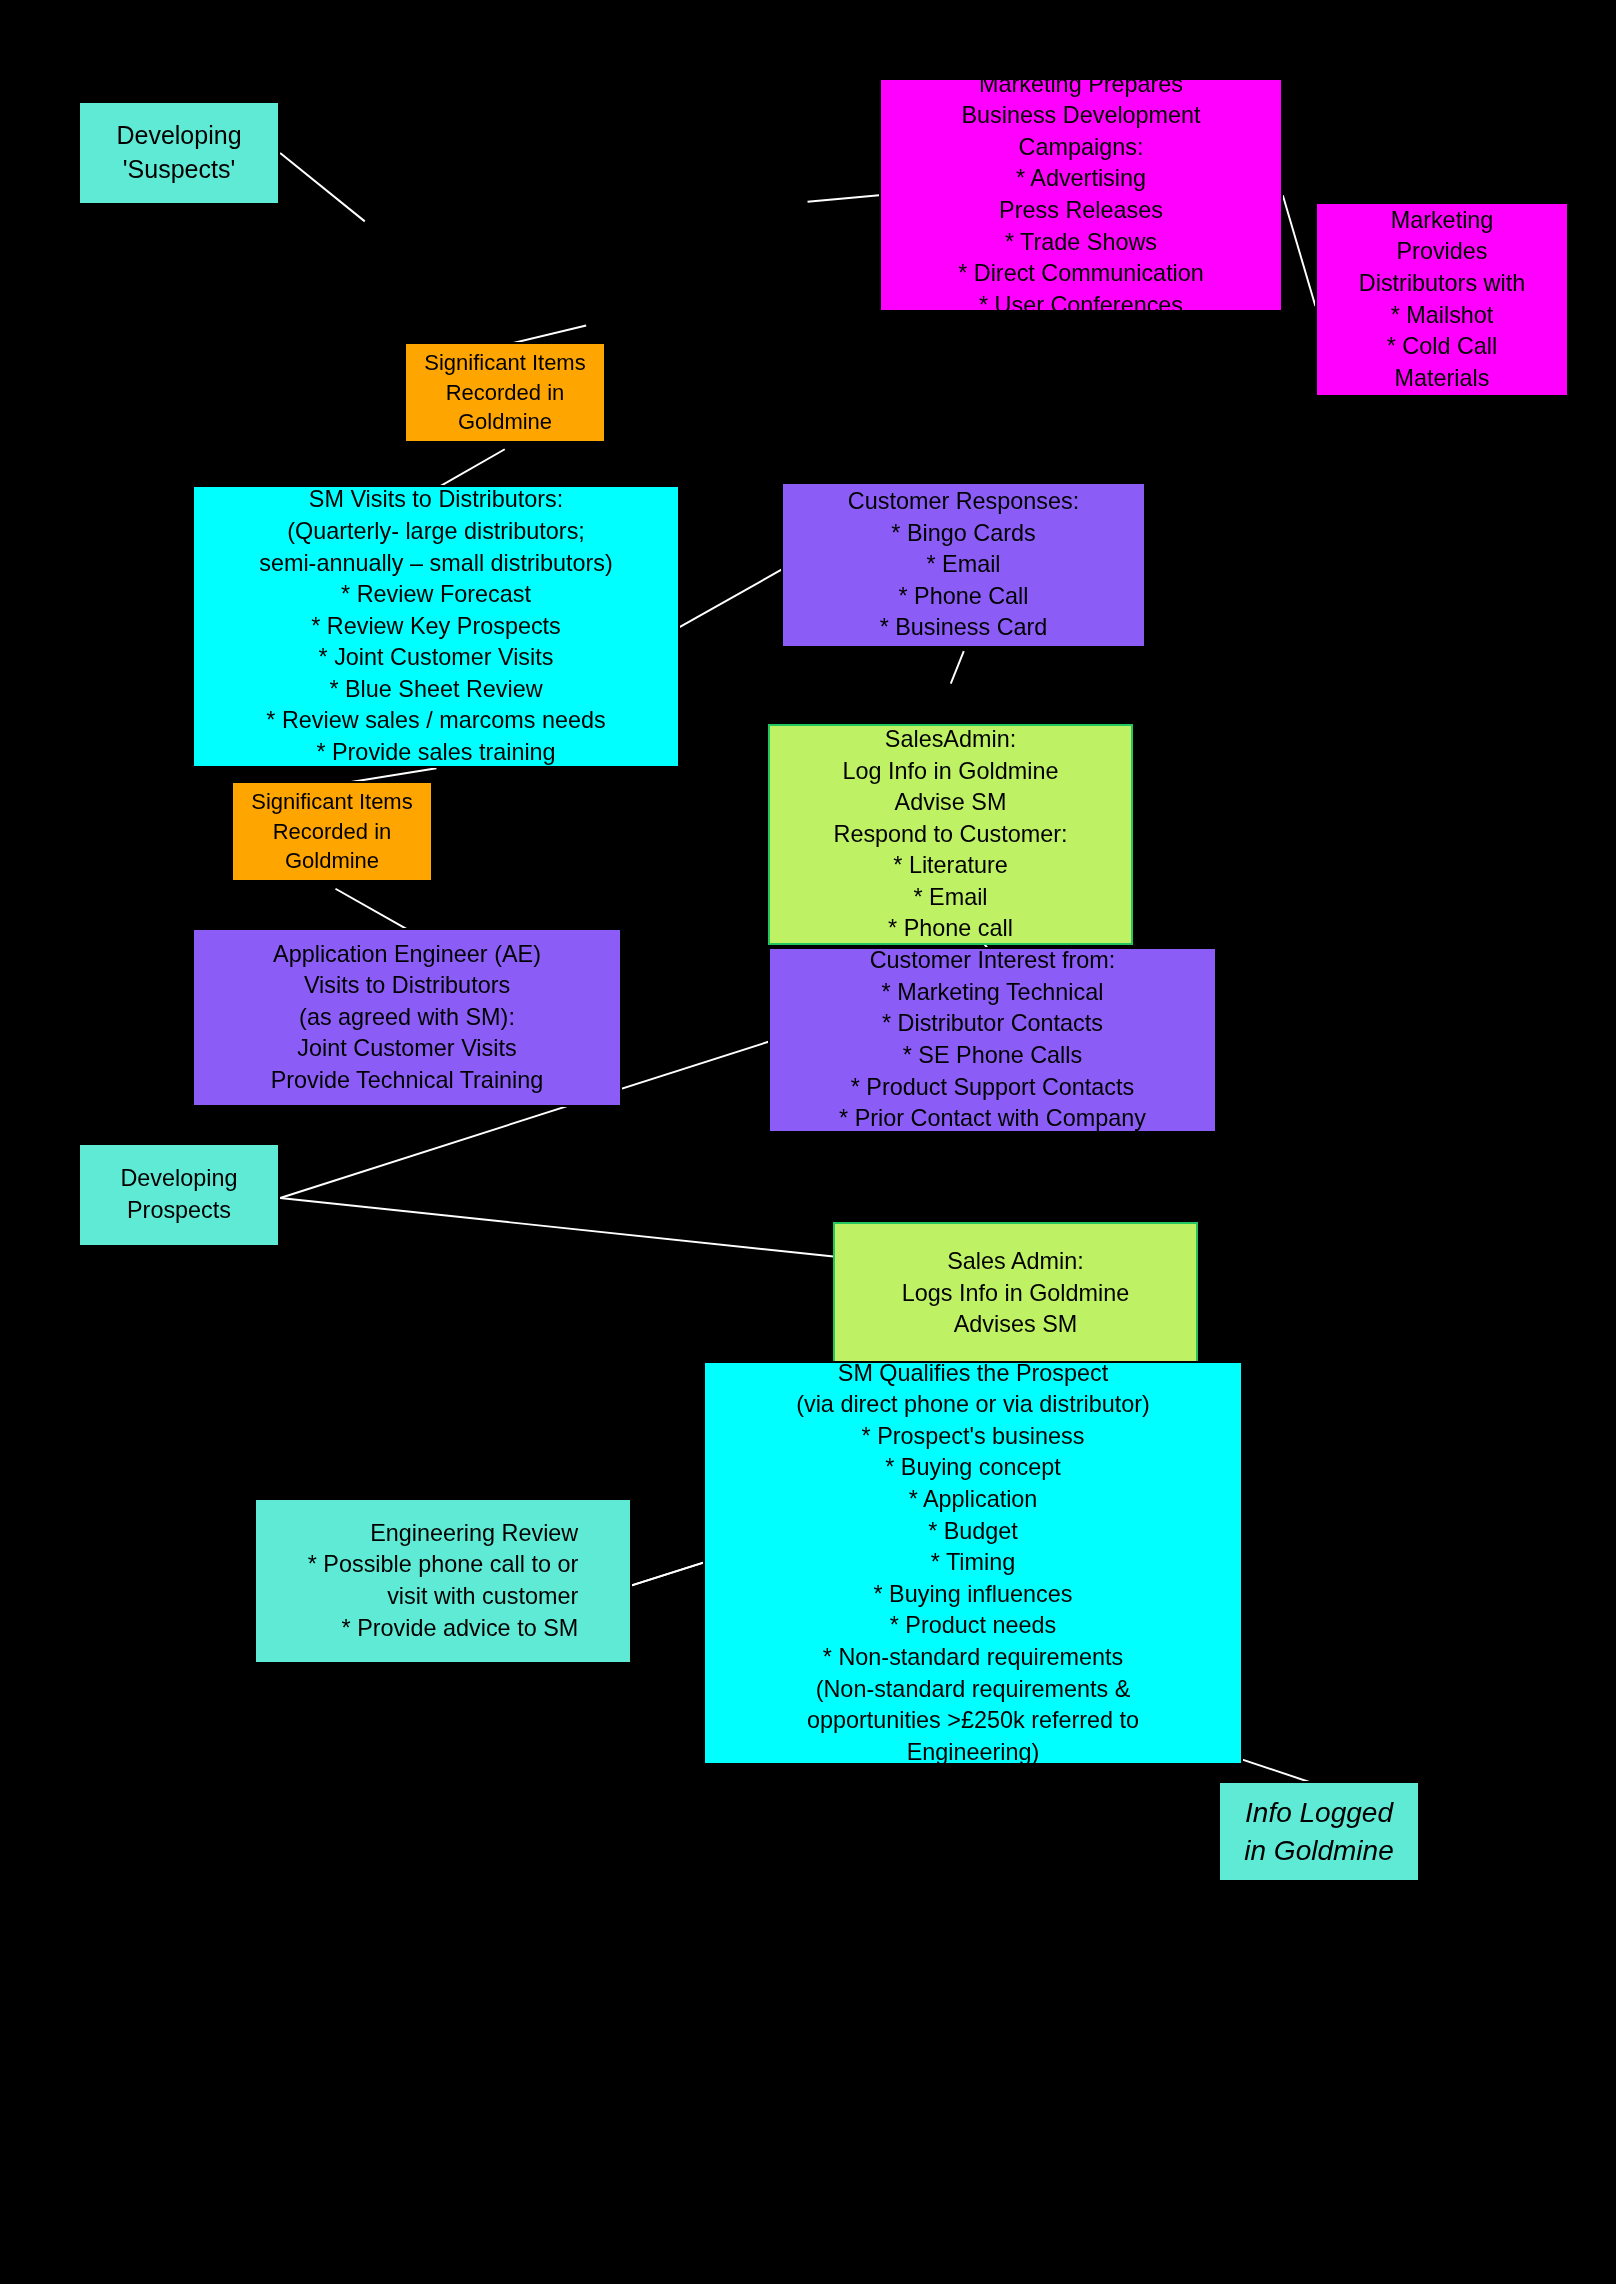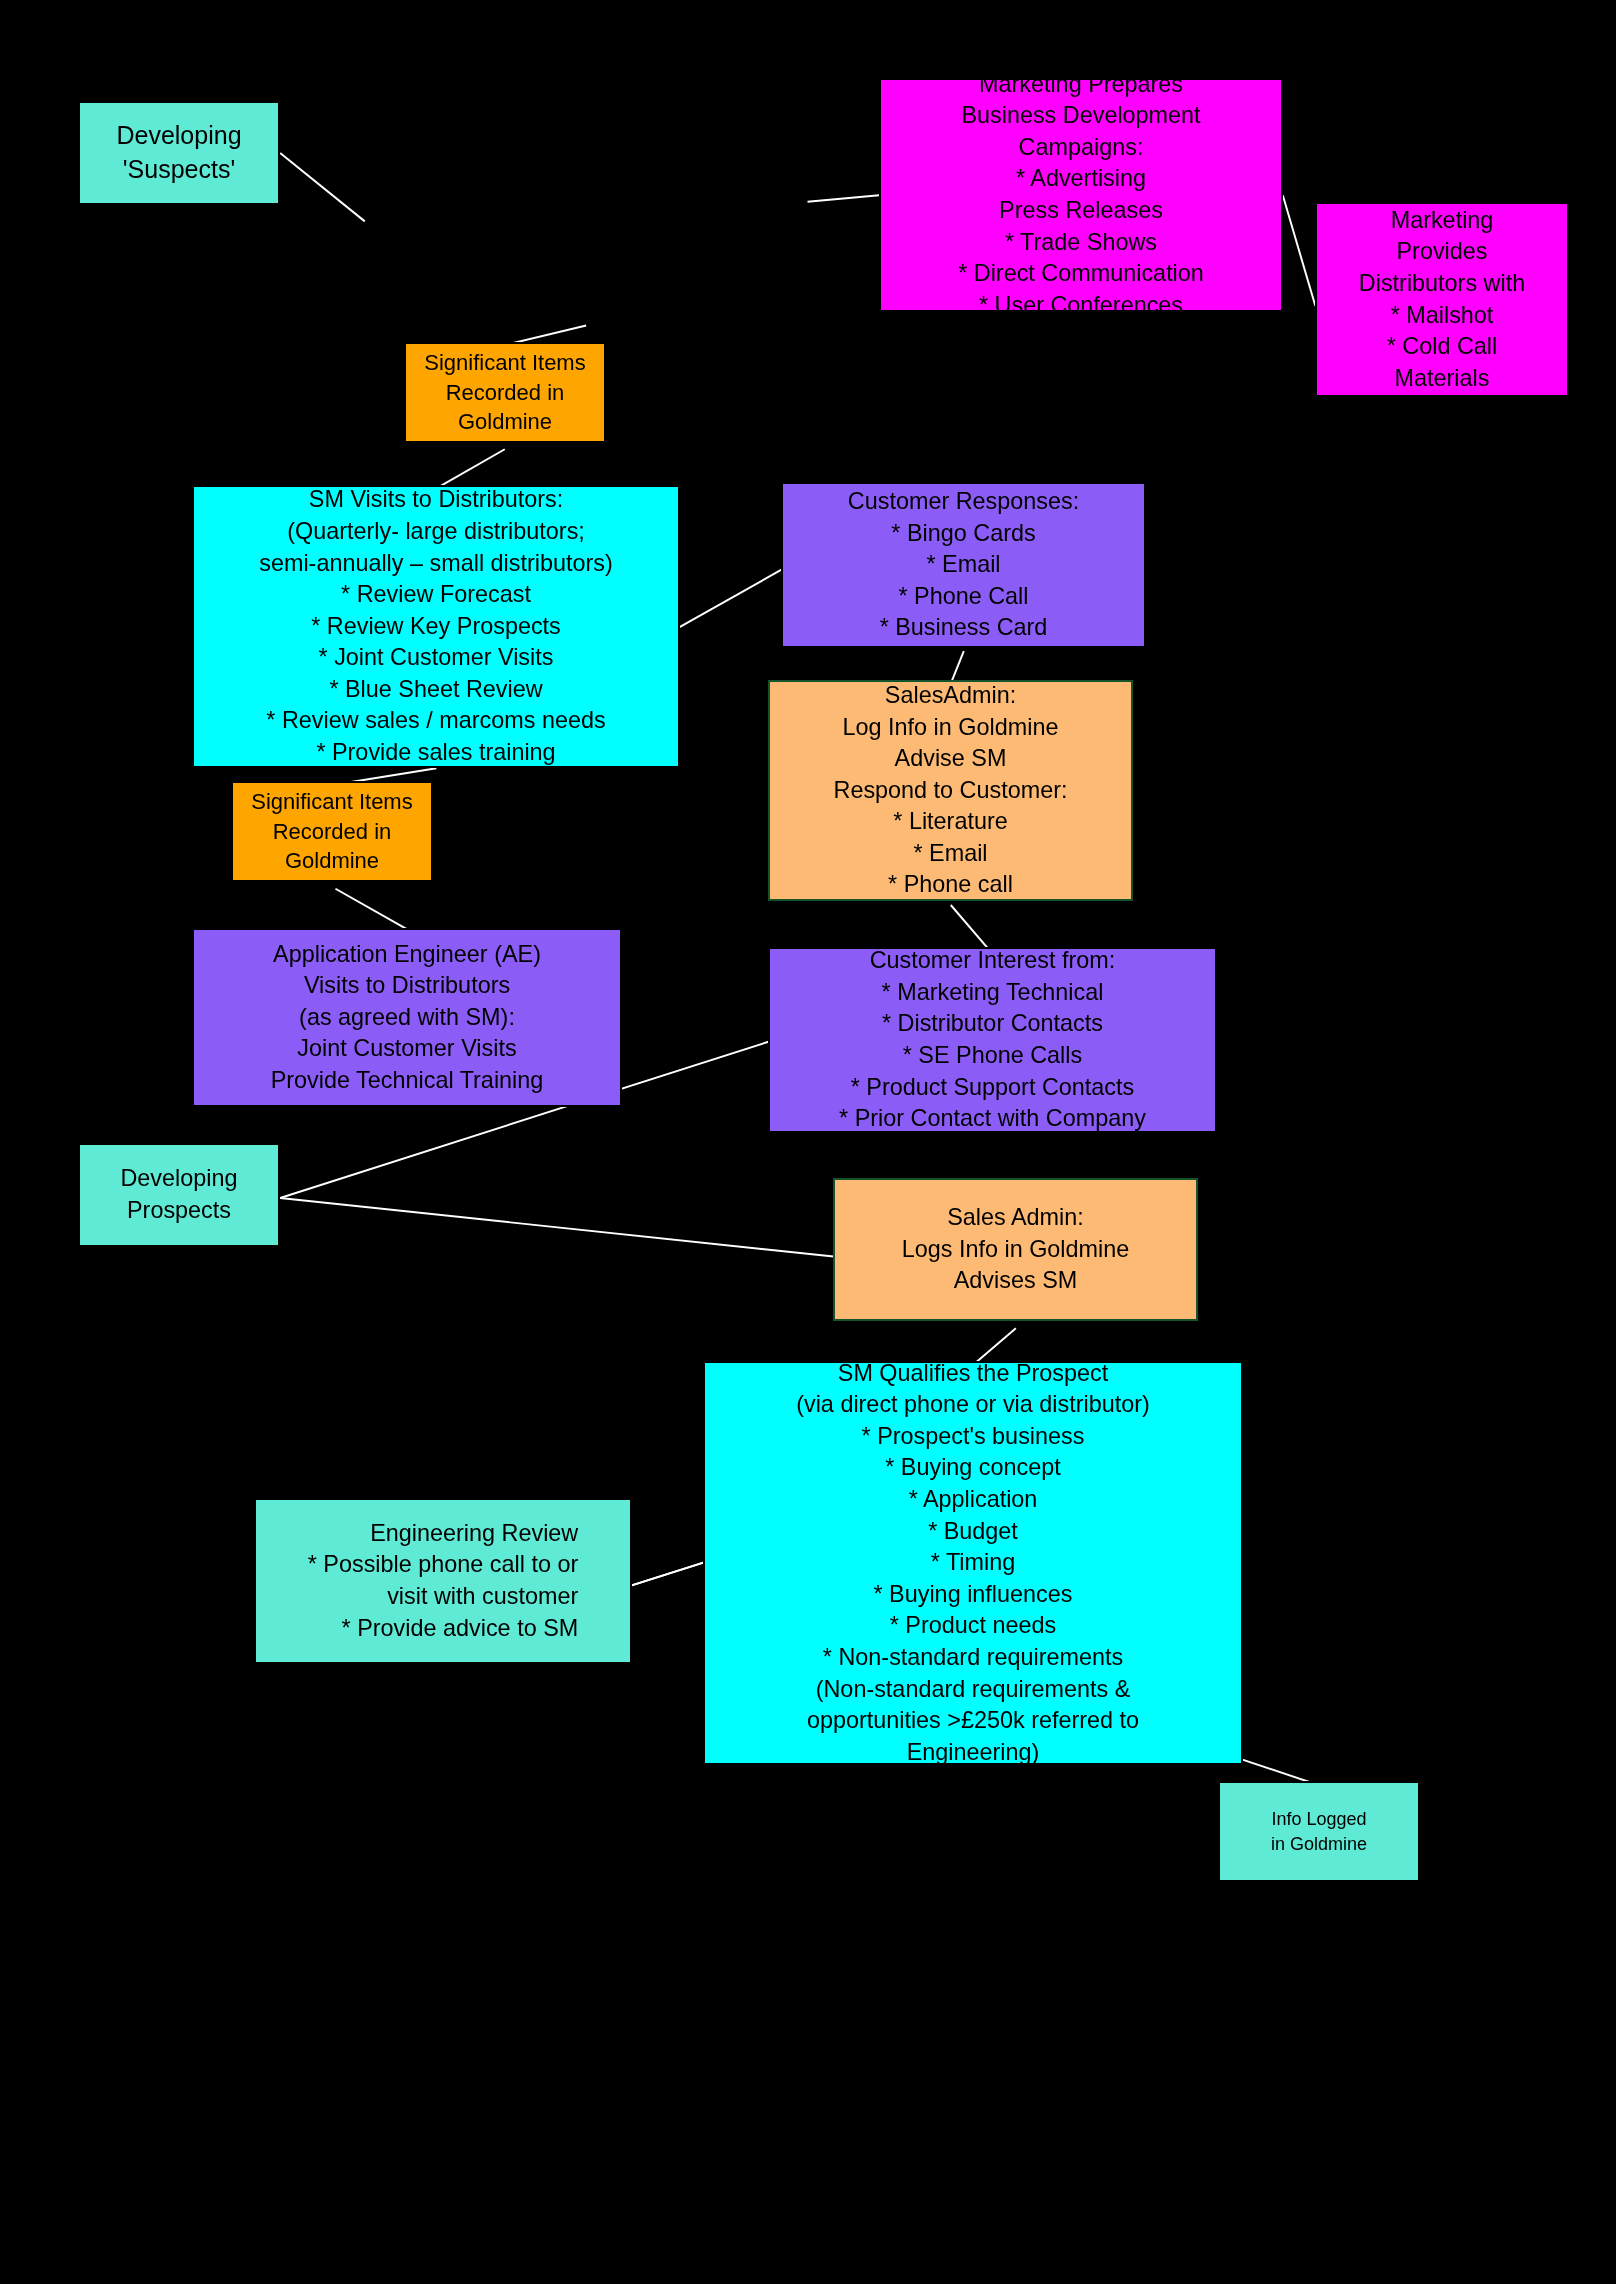--- a/index.html
+++ b/index.html
@@ -41,22 +41,23 @@
       background: #FF00FF;
       border: 2px solid #000;
     }
 
     .box-pink-light {
       background: #8b5cf6;
       border: 2px solid #000;
     }
 
     .box-light-cyan {
-      background: #fdba74;
-      border: 2px solid #14532d;
+      background: #bef264;
+      border: 2px solid #22c55e;
+      margin-top: 44px;
     }
 
     .box-orange {
       background: #FFA500;
       border: 2px solid #000;
     }
 
     
     .connectors {
       position: absolute;
@@ -220,18 +221,18 @@
   </div>
 
   <div class="box box-yellow" style="left:254px; top:1498px; width:378px; height:166px; display:flex; align-items:center; justify-content:center;text-align:right;">
     <span style="white-space:pre-line;">Engineering Review
 * Possible phone call to or
 visit with customer
 * Provide advice to SM</span>
   </div>
 
   <div class="box box-yellow" style="left:1218px; top:1781px; width:202px; height:101px; display:flex; align-items:center; justify-content:center;">
-    <span style="white-space:pre-line; font-size:18px;">Info Logged
+    <span style="white-space:pre-line; font-size:28px;font-style:italic;">Info Logged
 in Goldmine</span>
   </div>
 
 </div>
 
 
 </body></html>

